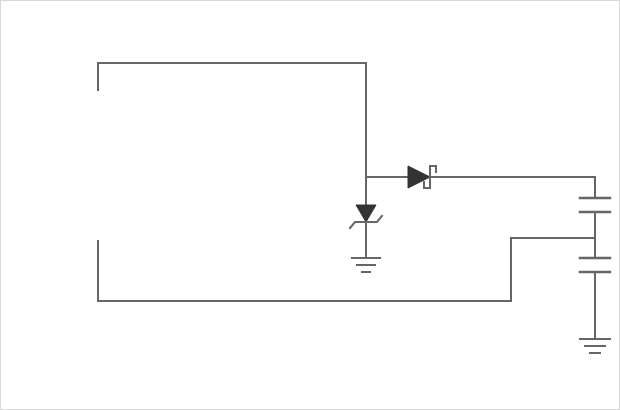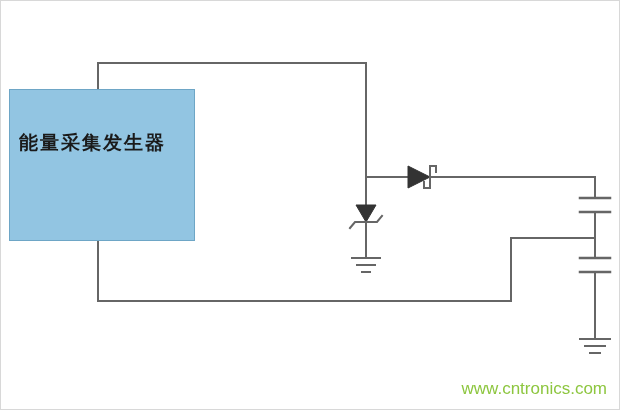--- a/index.html
+++ b/index.html
@@ -104,19 +104,15 @@
       <line x1="594" y1="271" x2="594" y2="338"></line>
     </g>
 
     <g>
       <line x1="579" y1="338" x2="609" y2="338"></line>
       <line x1="584" y1="345" x2="604" y2="345"></line>
       <line x1="589" y1="352" x2="599" y2="352"></line>
     </g>
   </svg>
 
-  <div class="gen-box">
-    <div class="gen-label">能量采集发生器</div>
-  </div>
 
-  <div class="watermark">www.cntronics.com</div>
 
 </div>
 
 </body></html>

